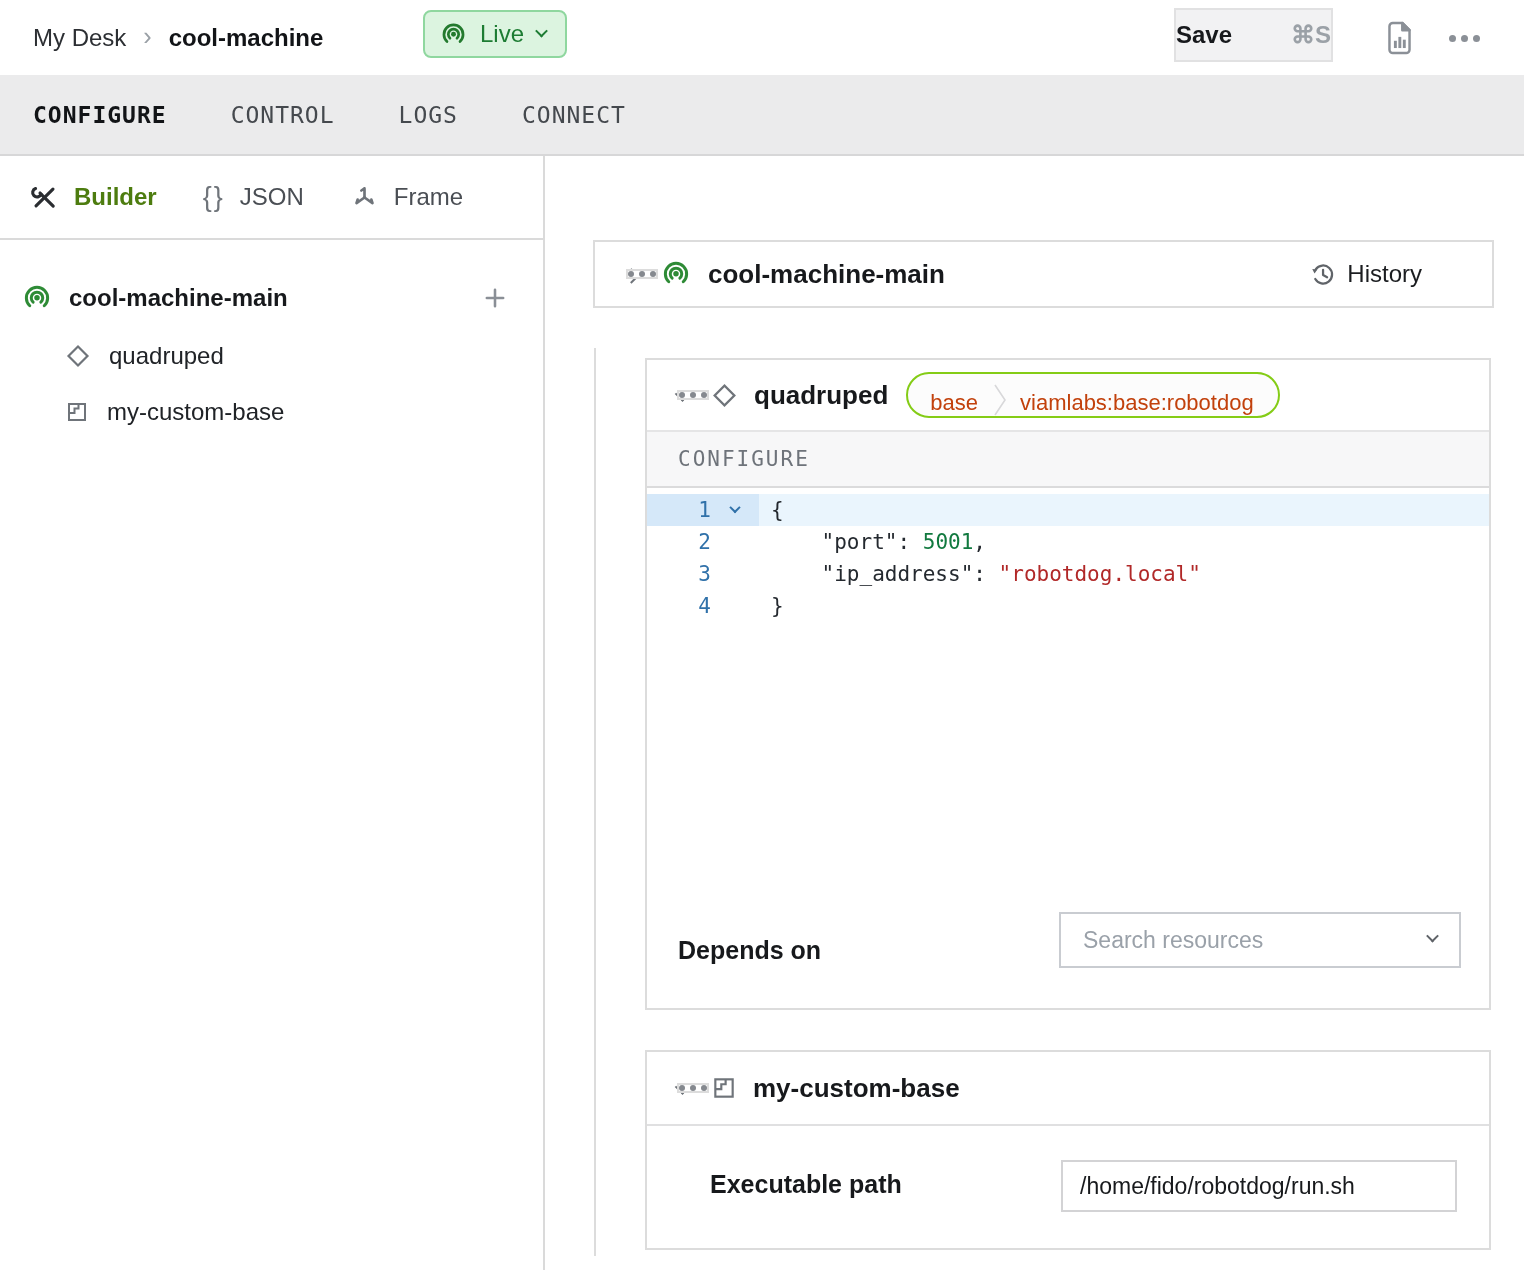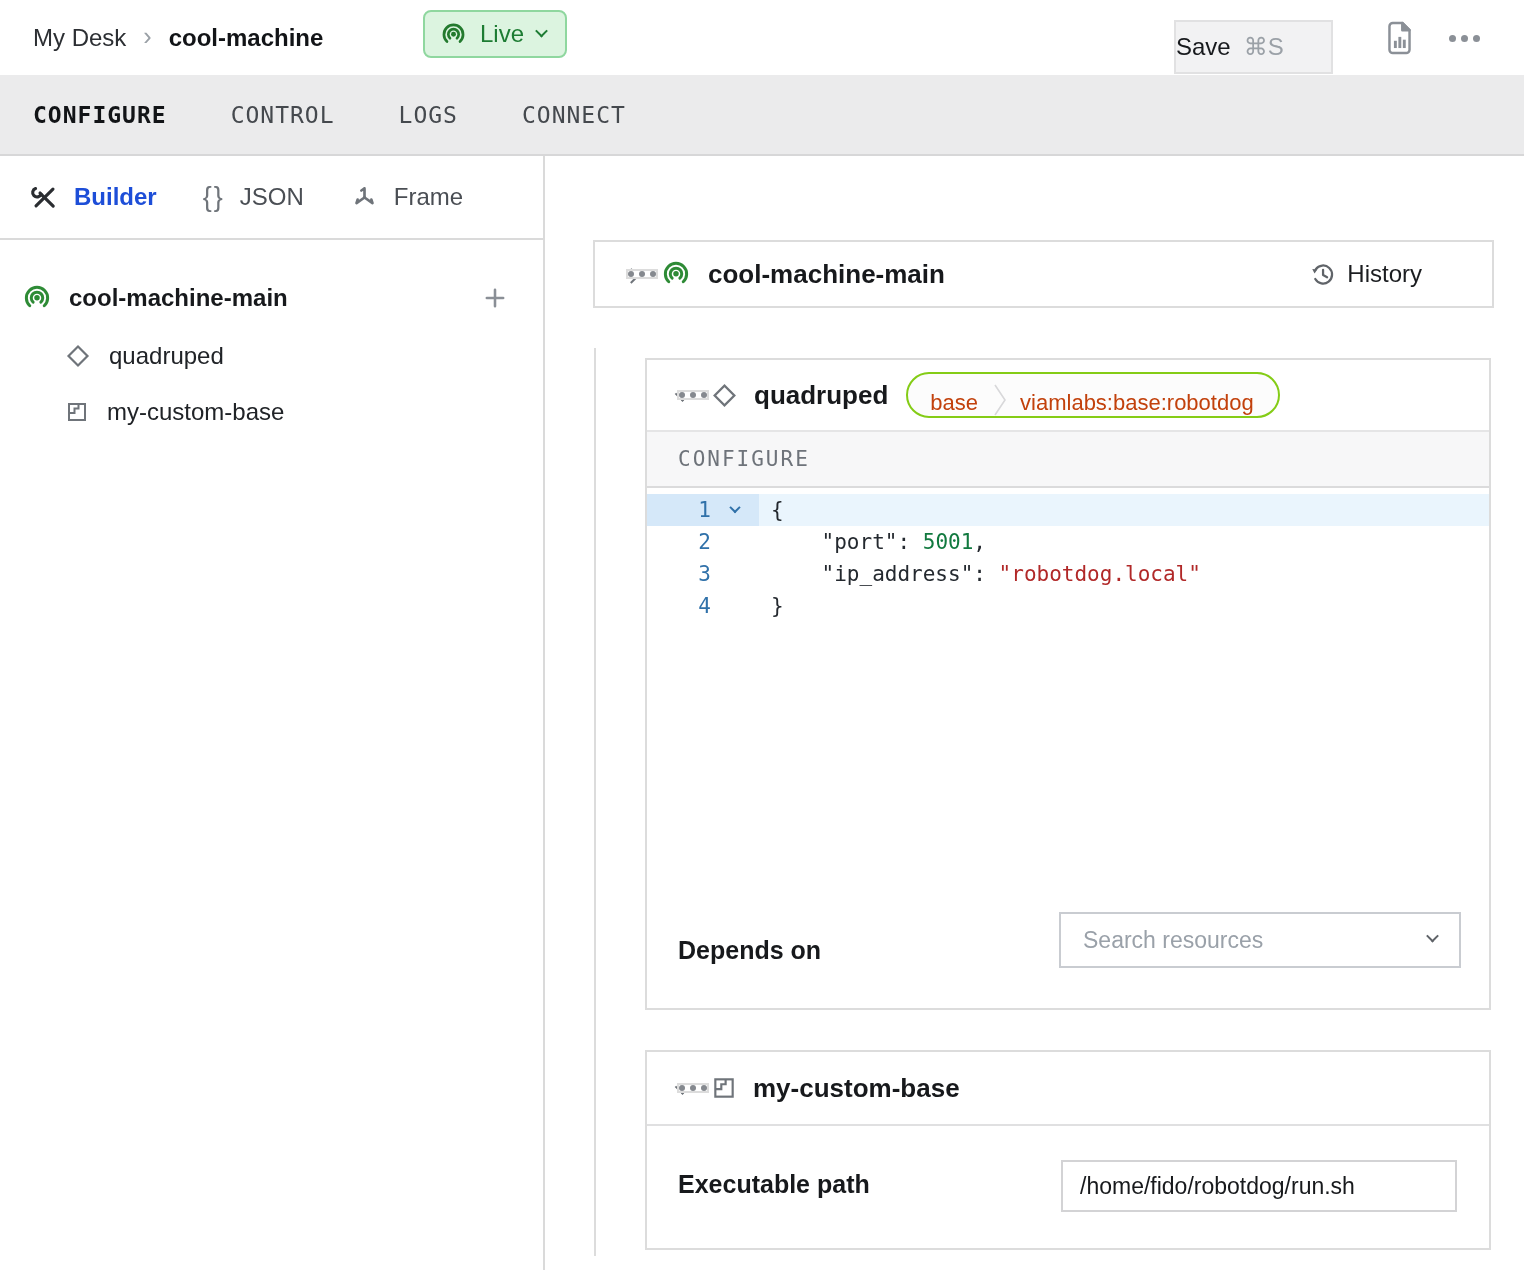--- a/index.html
+++ b/index.html
@@ -30,23 +30,23 @@
   .crumb-current { font-weight:700; color:#121417; }
 
   .live-pill { position:absolute; left:423px; top:10px; height:48px;
                border:2px solid #8fd79f; background:#dcf4e0; border-radius:8px;
                display:flex; align-items:center; gap:13px; padding:0 19px 0 15px; cursor:pointer; }
   .live-pill .label { color:#1d7c33; font-size:24px; }
   .live-pill .chev { border-color:#1d7c33; margin-top:-4px; }
   .ic-broadcast { color:#2e8b36; }
   .live-pill .ic-broadcast { color:#237a2e; }
 
-  .save-btn { position:absolute; left:1174px; top:20px; width:159px; height:54px;
+  .save-btn { position:absolute; left:1174px; top:8px; width:159px; height:54px;
               background:#f2f2f3; border:2px solid #e1e1e2;
-              display:flex; align-items:center; justify-content:flex-start; gap:13px; cursor:pointer; }
+              display:flex; align-items:center; justify-content:space-between; gap:13px; cursor:pointer;font-weight:bold; }
   .save-btn .label { font-size:24px; color:#17191c; }
   .save-btn .shortcut { font-size:24px; color:#9ba1a7; }
 
   .header-file-btn { position:absolute; left:1381px; top:16px; width:36px; height:44px;
                      display:flex; align-items:center; justify-content:center; color:#8b9097; cursor:pointer; }
   .header-menu-btn { position:absolute; left:1442px; top:24px; width:44px; height:28px;
                      display:flex; align-items:center; justify-content:center; cursor:pointer; }
 
   
   .tabbar { position:absolute; left:0; top:75px; width:100%; height:81px;
@@ -56,21 +56,21 @@
   .tab { cursor:pointer; }
   .tab.active { font-weight:700; color:#121417; }
 
   
   .sidebar { position:absolute; left:0; top:156px; width:545px; bottom:0;
              background:#fff; border-right:2px solid #dadada; }
   .modes { height:84px; border-bottom:2px solid #dadada;
            display:flex; align-items:center; padding-left:30px; gap:46px; }
   .mode { display:flex; align-items:center; gap:15px; font-size:24px; color:#4a4e54; cursor:pointer; }
   .mode .micon { color:#6f747a; display:flex; align-items:center; }
-  .mode.active { font-weight:700; color:#1d4ed8; }
+  .mode.active { font-weight:700; color:#4d7c0f; }
   .mode.active .micon { color:#2a2d31; }
   .json-glyph { font-size:27px; letter-spacing:2px; color:#6f747a; }
 
   .tree { padding-top:36px; }
   .tree-root { display:flex; align-items:center; height:44px; padding:0 34px 0 22px; gap:17px; cursor:pointer; }
   .tree-root .label { font-weight:700; font-size:24px; color:#17191c; flex:1; }
   .tree-child { display:flex; align-items:center; height:40px; margin-top:16px;
                 padding-left:65px; gap:18px; font-size:24px; color:#202327; cursor:pointer; }
   .tree-child .cicon { color:#6f747a; display:flex; align-items:center; }
 
@@ -129,21 +129,21 @@
                            font-family:"Liberation Sans", sans-serif; color:#17191c; background:transparent; }
   .resource-select input::placeholder { color:#9aa1a9; }
   .resource-select .chev { border-color:#5f6368; margin-top:-5px; }
 
   
   .card3 { left:645px; top:1050px; width:846px; height:200px; }
   .card3-header { height:74px; border-bottom:2px solid #e0e0e1;
                   display:flex; align-items:center; padding:0 26px 0 30px; }
   .card3-header .chev { margin-right:23px; }
   .card3-header .picon { color:#6f747a; margin-right:16px; display:flex; }
-  .card3-body { position:relative; height:120px; }
+  .card3-body { position:relative; height:120px;margin-left:32px; }
   .exec-label { position:absolute; left:31px; top:44px; font-size:25px; font-weight:600; color:#17191c; }
   .exec-input { position:absolute; right:32px; top:34px; width:396px; height:52px;
                 border:2px solid #d3d3d5; font-size:23px; padding:0 17px;
                 font-family:"Liberation Sans", sans-serif; color:#17191c; outline:none; }
 </style>
 </head>
 <body>
 
 <div class="header">
   <div class="breadcrumb">

